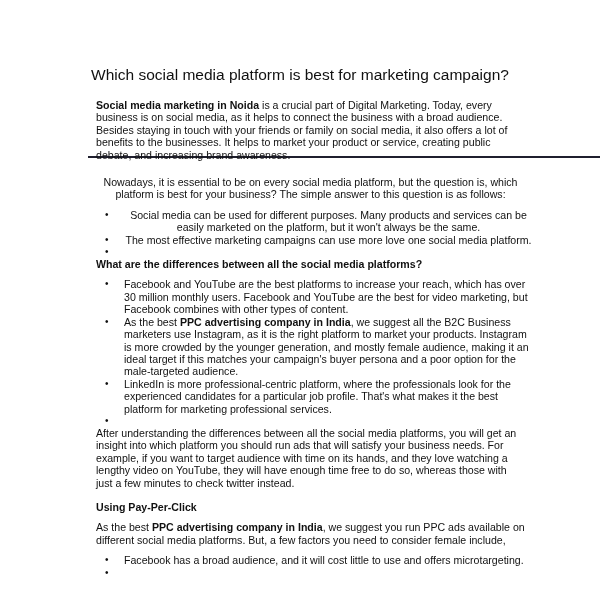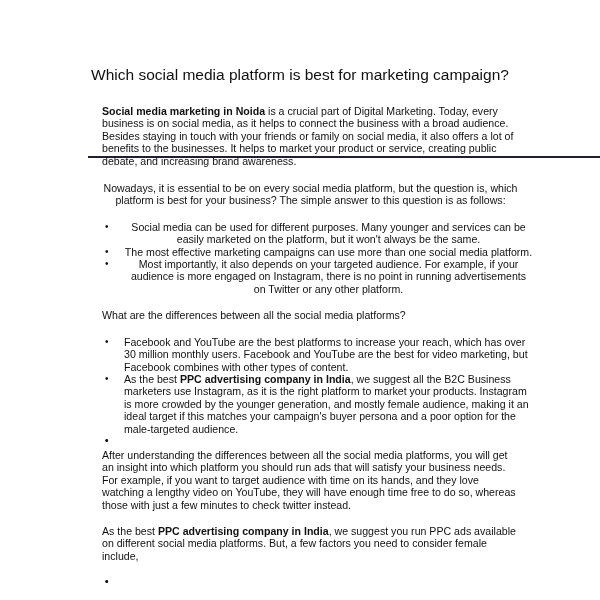--- a/index.html
+++ b/index.html
@@ -37,21 +37,21 @@
     }
     .content {
       position: absolute;
       left: 88px;
       top: 91px;
       width: 445px;
       font-size: 10.6px;
       line-height: 12.4px;
     }
     p {
-      margin: 14px;
+      margin: 8px;
     }
     .rule {
       position: absolute;
       left: 88px;
       top: 156px;
       width: 512px;
       height: 0;
       border-top: 2px solid #1f1f2e;
     }
     .block-after-rule {
@@ -67,21 +67,21 @@
       position: relative;
       padding-left: 36px;
     }
     li .bullet {
       position: absolute;
       left: 17px;
       top: 0;
       font-size: 10px;
     }
     .heading {
-      font-weight: normal;
+      font-weight: bold;
     }
     .gap {
       margin-top: 12px;
     }
     b {
       font-weight: bold;
     }
   </style>
 </head>
 <body>
@@ -92,42 +92,43 @@
   <div class="rule"></div>
 
   <div class="content">
     <p>
       <b>Social media marketing in Noida</b><span> is a crucial part of Digital Marketing. Today, every business is on social media, as it helps to connect the business with a broad audience. Besides staying in touch with your friends or family on social media, it also offers a lot of benefits to the businesses. It helps to market your product or service, creating public debate, and increasing brand awareness.</span>
     </p>
 
     <div class="block-after-rule">
       <p>Nowadays, it is essential to be on every social media platform, but the question is, which platform is best for your business? The simple answer to this question is as follows:</p>
       <ul>
-        <li><span class="bullet">•</span><span>Social media can be used for different purposes. Many younger and services can be easily marketed on the platform, but it won't always be the same.</span></li>
-        <li><span class="bullet">•</span><span>The most effective marketing campaigns can use more than one social media platform.</span></li>
-        <li><span class="bullet">•</span><span>Most importantly, it also depends on your targeted audience. For example, if your audience is more engaged on Instagram, there is no point in running advertisements on Twitter or any other platform.</span></li>
+        <li><span class="bullet">•</span><span>Social media can be used for different purposes. Many products and services can be easily marketed on the platform, but it won't always be the same.</span></li>
+        <li><span class="bullet">•</span><span>The most effective marketing campaigns can use more love one social media platform.</span></li>
+        <li><span class="bullet">•</span></li>
       </ul>
     </div>
 
     <div class="gap">
       <p class="heading">What are the differences between all the social media platforms?</p>
       <ul>
         <li><span class="bullet">•</span><span>Facebook and YouTube are the best platforms to increase your reach, which has over 30 million monthly users. Facebook and YouTube are the best for video marketing, but Facebook combines with other types of content.</span></li>
         <li><span class="bullet">•</span><span>As the best </span><b>PPC advertising company in India</b><span>, we suggest all the B2C Business marketers use Instagram, as it is the right platform to market your products. Instagram is more crowded by the younger generation, and mostly female audience, making it an ideal target if this matches your campaign's buyer persona and a poor option for the male-targeted audience.</span></li>
-        <li><span class="bullet">•</span></li>
+        <li><span class="bullet">•</span><span>LinkedIn is more professional-centric platform, where the professionals look for the experienced candidates for a particular job profile. That's what makes it the best platform for marketing professional services.</span></li>
         <li><span class="bullet">•</span></li>
       </ul>
     </div>
 
     <div class="gap">
       <p>After understanding the differences between all the social media platforms, you will get an insight into which platform you should run ads that will satisfy your business needs. For example, if you want to target audience with time on its hands, and they love watching a lengthy video on YouTube, they will have enough time free to do so, whereas those with just a few minutes to check twitter instead.</p>
     </div>
 
     <div class="gap">
+      <p class="heading">Using Pay-Per-Click</p>
       <p><span>As the best </span><b>PPC advertising company in India</b><span>, we suggest you run PPC ads available on different social media platforms. But, a few factors you need to consider female include,</span></p>
       <ul>
-        <li><span class="bullet">•</span></li>
+        <li><span class="bullet">•</span><span>Facebook has a broad audience, and it will cost little to use and offers microtargeting.</span></li>
         <li><span class="bullet">•</span></li>
 
       </ul>
     </div>
   </div>
 </div>
 
 </body></html>

